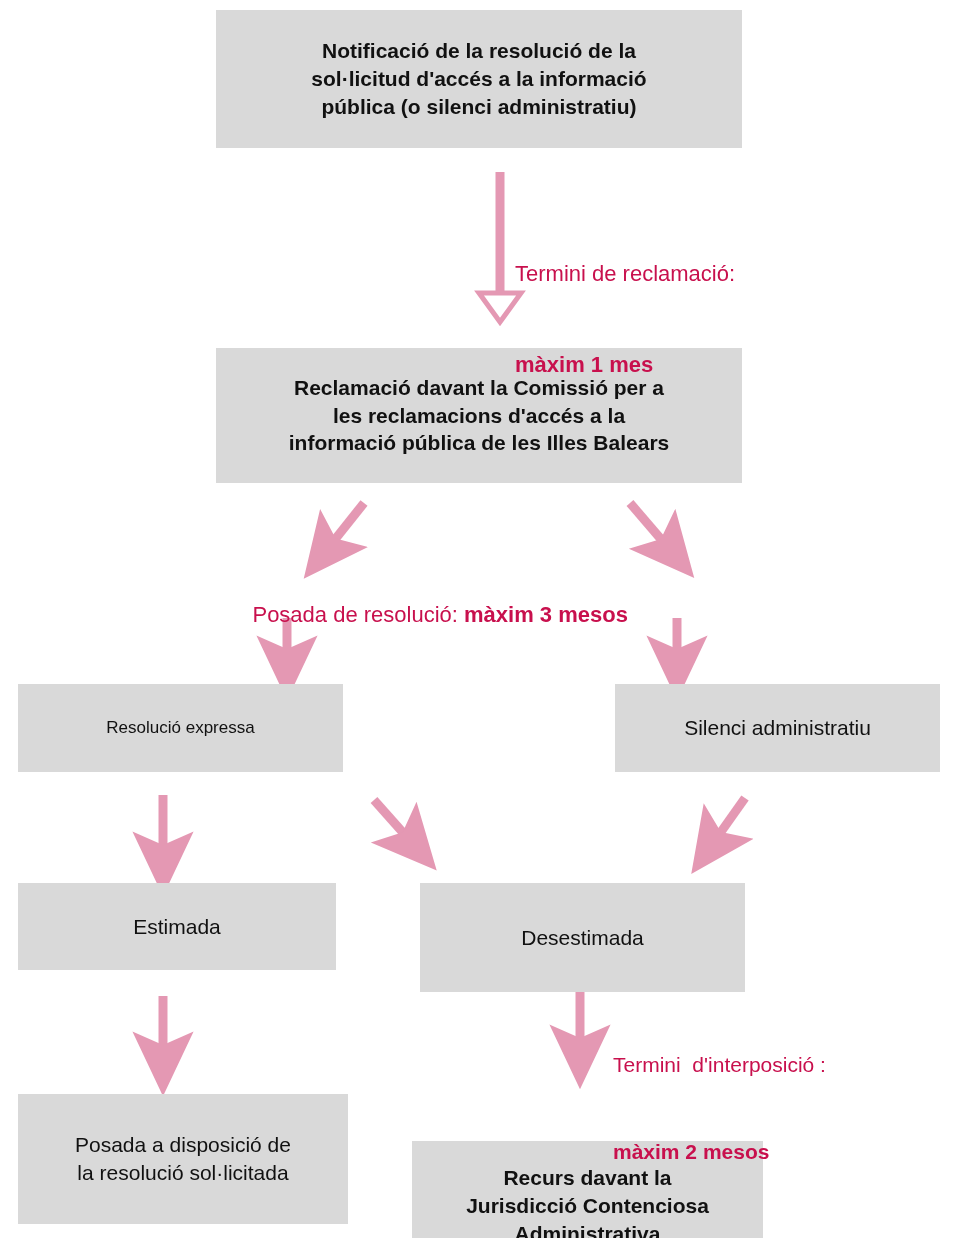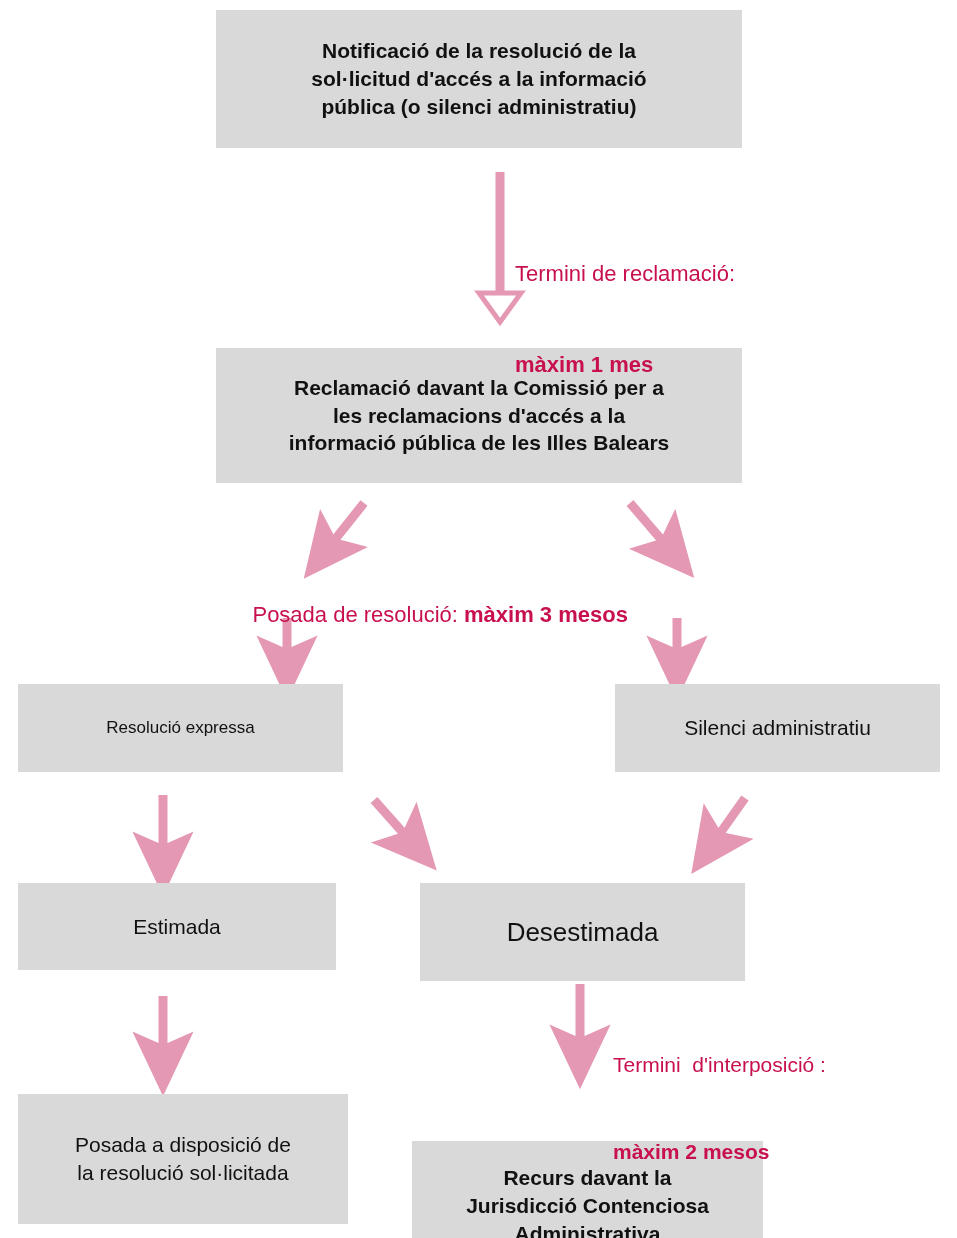--- a/index.html
+++ b/index.html
@@ -111,21 +111,21 @@
   <div class="node bold" style="left:216px; top:10px; width:526px; height:138px; font-size:21px; padding:0 22px;">Notificació de la resolució de la
 sol·licitud d'accés a la informació
 pública (o silenci administratiu)</div>
 
   <div class="node" style="left:18px; top:684px; width:325px; height:88px; font-size:17px;">Resolució expressa</div>
 
   <div class="node" style="left:615px; top:684px; width:325px; height:88px; font-size:21px;">Silenci administratiu</div>
 
   <div class="node" style="left:18px; top:883px; width:318px; height:87px; font-size:21px;">Estimada</div>
 
-  <div class="node" style="left:420px; top:883px; width:325px; height:98px; font-size:26px;">Desestimada</div>
+  <div class="node" style="left:420px; top:883px; width:325px; height:109px; font-size:21px;">Desestimada</div>
 
   <div class="node" style="left:18px; top:1094px; width:330px; height:130px; font-size:21px;">Posada a disposició de
 la resolució sol·licitada</div>
 
   <div class="node bold" style="left:412px; top:1094px; width:351px; height:130px; font-size:21px;margin-top:47px;">Recurs davant la
 Jurisdicció Contenciosa
 Administrativa</div>
 
   <div class="label" style="left:515px; top:198px; font-size:22px;">
     <div>Termini de reclamació:</div>

